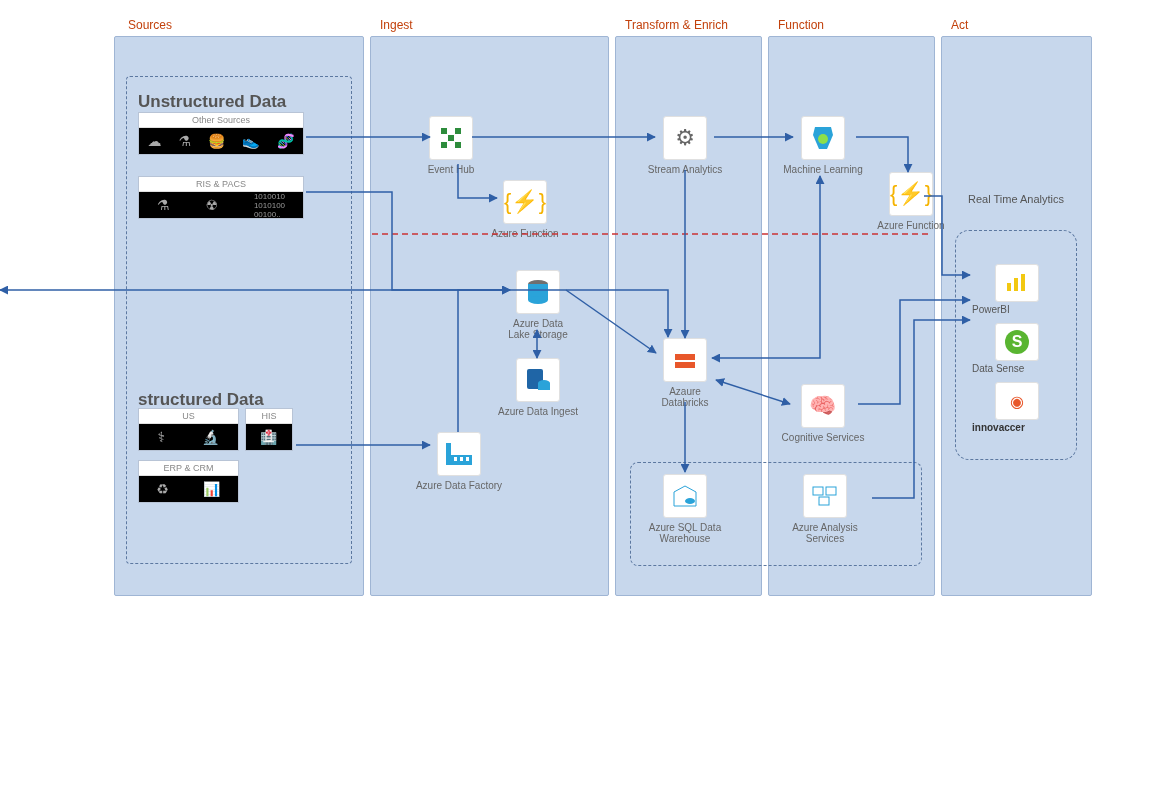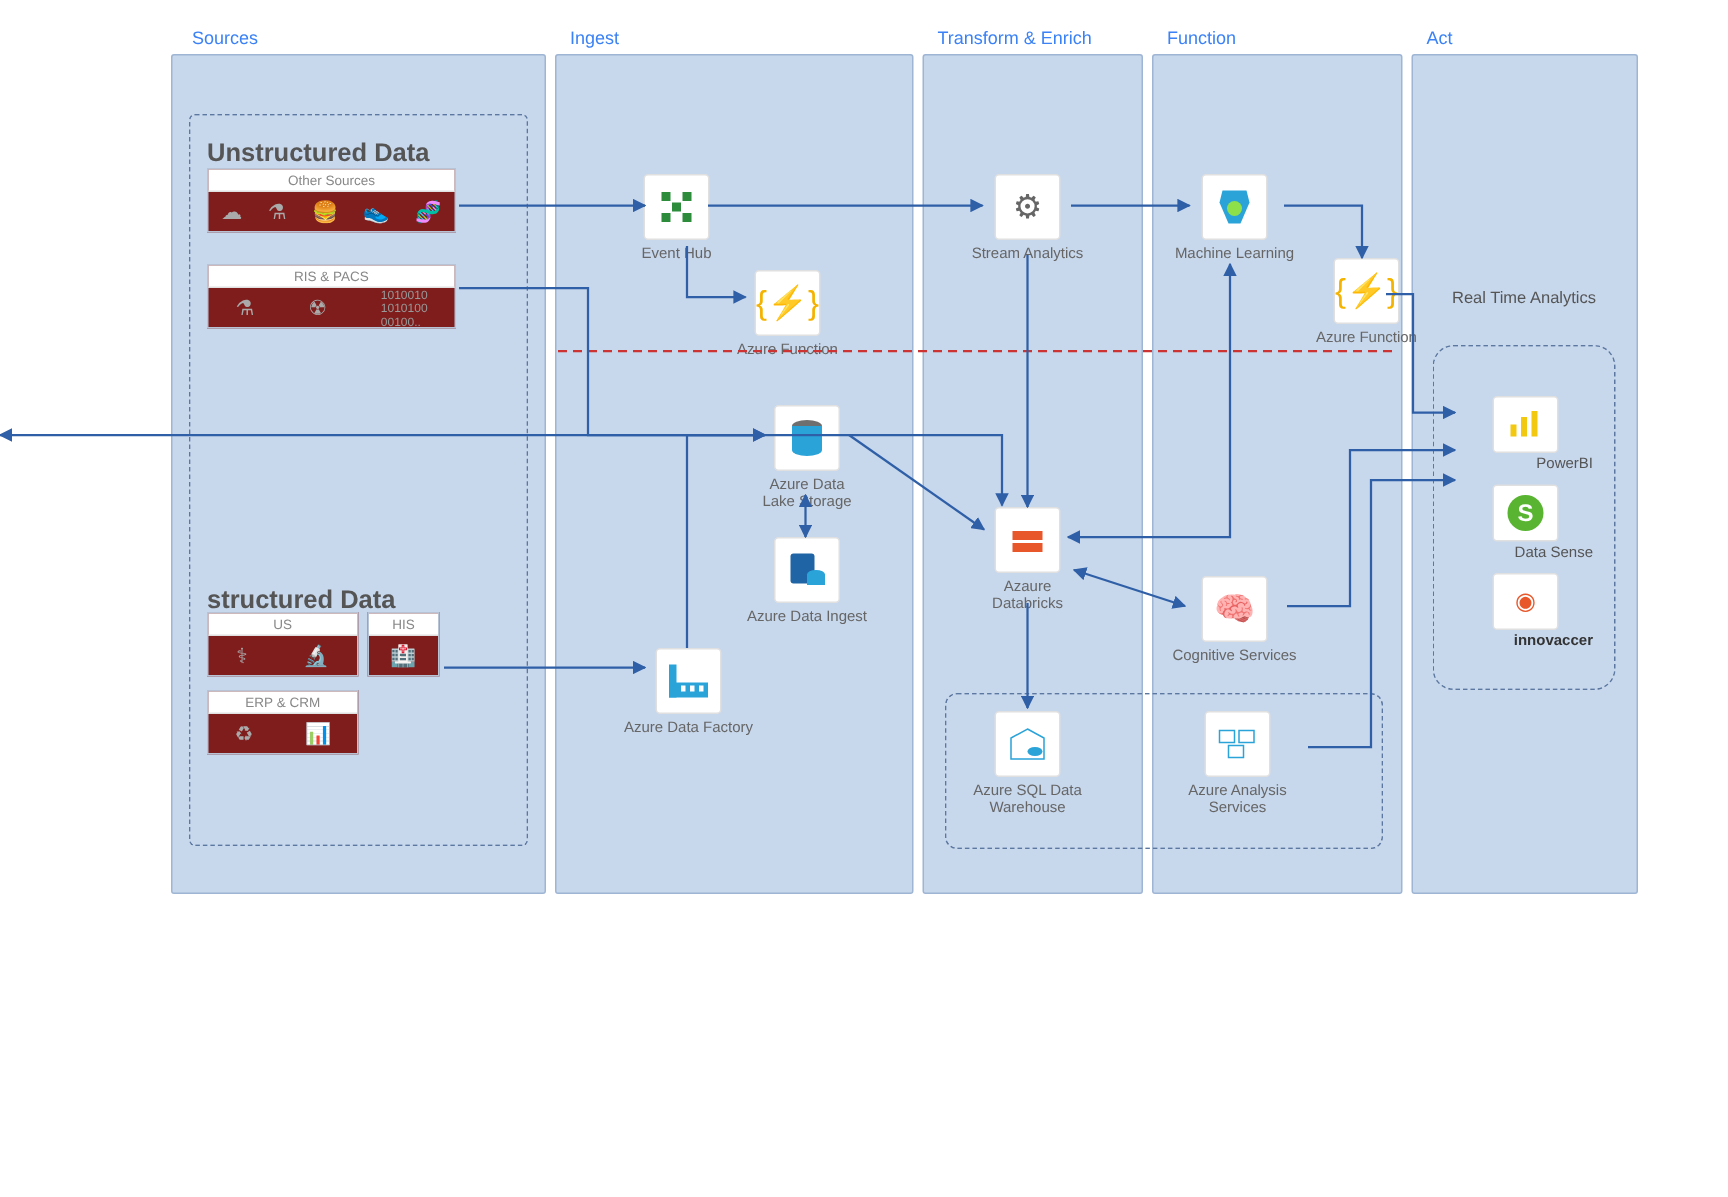--- a/index.html
+++ b/index.html
@@ -1,28 +1,28 @@
 <!DOCTYPE html>
 <html><head>
 <meta charset="utf-8">
 <style>
   html,body{margin:0;padding:0;font-family:"Segoe UI",Arial,sans-serif;background:#fff;font-size:11px;color:#555}
   .canvas{position:relative;width:1152px;height:798px}
   .col{position:absolute;top:36px;height:558px;background:#c7d7ec;border:1px solid #9fb5d4;border-radius:2px}
-  .col-label{position:absolute;top:18px;font-size:12px;color:#3b82f6}
+  .col-label{position:absolute;top:18px;font-size:12px;color:#c2410c}
   .dashed-box{position:absolute;border:1.5px dashed #5c78a0;border-radius:4px}
   .dashed-box-rounded{position:absolute;border:1.5px dashed #5c78a0;border-radius:14px}
   .section-title{position:absolute;font-weight:bold;color:#555;font-size:17px}
-  .small-box{position:absolute;background:#7f1d1d;border:1px solid #b8c4d6}
+  .small-box{position:absolute;background:#000000;border:1px solid #b8c4d6}
   .box-head{background:#fff;border-bottom:1px solid #e0e0e0;font-size:9px;text-align:center;padding:2px 0;color:#888}
   .box-body{height:26px;display:flex;justify-content:space-around;align-items:center;color:#aaa;font-size:14px}
   .node{position:absolute;text-align:center;font-size:10px;color:#666;width:90px}
   .node .icon{width:42px;height:42px;margin:0 auto 4px;background:#fff;border:1px solid #e0e0e0;border-radius:3px;display:flex;align-items:center;justify-content:center}
   .rt-icon{margin:6px auto 0;width:42px;height:36px;background:#fff;border:1px solid #e0e0e0;border-radius:3px;display:flex;align-items:center;justify-content:center}
-  .rt-lbl{text-align:right;font-size:10px;margin:2px 0 8px}
+  .rt-lbl{text-align:left;font-size:10px;margin:2px 0 8px}
   svg.arrows{position:absolute;left:0;top:0;width:1152px;height:798px;pointer-events:none}
   .arrow{stroke:#2f5fa6;stroke-width:1.5;fill:none;marker-end:url(#ah)}
   .arrow2{stroke:#2f5fa6;stroke-width:1.5;fill:none;marker-end:url(#ah);marker-start:url(#ah2)}
   .dashed-red{stroke:#c33;stroke-width:1.5;stroke-dasharray:6 4}
 </style>
 </head>
 <body>
 
 <div class="canvas">
 

